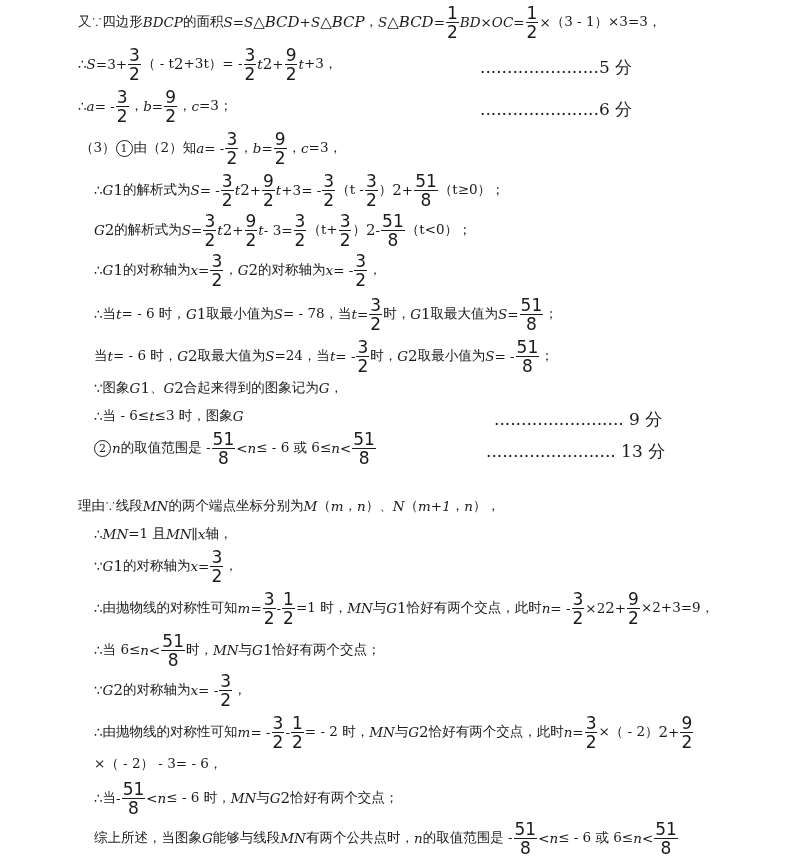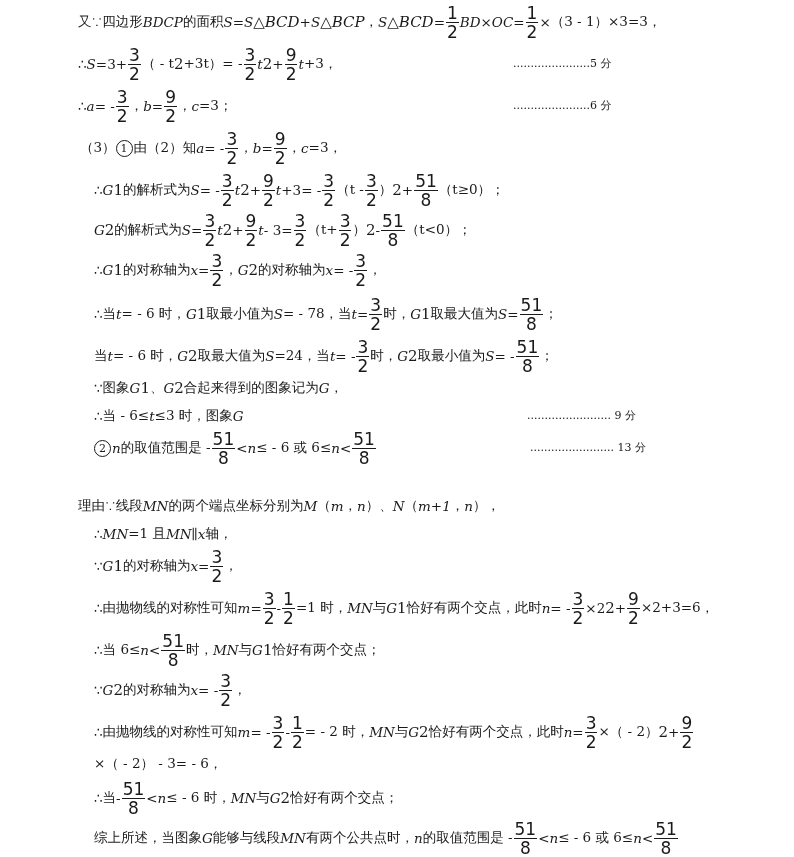--- a/index.html
+++ b/index.html
@@ -5,21 +5,21 @@
   html,body{margin:0;padding:0;background:#ffffff;}
   body{width:794px;height:857px;overflow:hidden;position:relative;
        font-family:"DejaVu Serif","Liberation Serif",serif;color:#1a1a1a;font-size:13.5px;}
   .line{position:absolute;white-space:nowrap;display:flex;align-items:center;height:40px;}
   .frac{display:inline-flex;flex-direction:column;align-items:center;vertical-align:middle;
         font-family:"DejaVu Sans","Liberation Sans",sans-serif;font-size:17px;line-height:18px;margin:0 1px;}
   .frac .num{border-bottom:1.2px solid #1a1a1a;padding:0 1px;}
   .frac .den{padding:0 1px;}
   .it{font-style:italic;}
   sub,sup{font-size:15px;}
-  .score{position:absolute;white-space:nowrap;font-size:11px;margin-left:33px;}
+  .score{position:absolute;white-space:nowrap;font-size:17px;}
   .circ{display:inline-flex;width:15px;height:15px;border:1.2px solid #1a1a1a;border-radius:50%;
         align-items:center;justify-content:center;font-size:11px;margin-right:1px;}
 </style>
 </head>
 <body>
 
 <div class="line" style="left:78px;top:2px;">
   <span>又∵四边形 </span>
     <span class="it">BDCP</span>
     <span> 的面积 </span>
@@ -311,21 +311,21 @@
   <span>&lt;</span>
     <span class="it">n</span>
     <span>≤ - 6 或 6≤</span>
     <span class="it">n</span>
     <span>&lt;</span>
   <span class="frac">
       <span class="num">51</span>
       <span class="den">8</span>
     </span>
 </div>
-<div class="score" style="left:497px;top:440px;">........................ 13 分</div>
+<div class="score" style="left:486px;top:440px;">........................ 13 分</div>
 
 <div class="line" style="left:78px;top:492px;height:28px;text-align:right;">
   <span>理由∵线段 </span>
     <span class="it">MN</span>
     <span> 的两个端点坐标分别为 </span>
     <span class="it">M</span>
     <span>（</span>
     <span class="it">m</span>
     <span>，</span>
     <span class="it">n</span>
@@ -388,21 +388,21 @@
       <span class="num">3</span>
       <span class="den">2</span>
     </span>
   <span>×2</span>
     <sup>2</sup>
     <span>+</span>
   <span class="frac">
       <span class="num">9</span>
       <span class="den">2</span>
     </span>
-  <span>×2+3=6，</span>
+  <span>×2+3=9，</span>
 </div>
 
 <div class="line" style="left:94px;top:630px;">
   <span>∴</span>
     <span>当 6≤</span>
     <span class="it">n</span>
     <span>&lt;</span>
   <span class="frac">
       <span class="num">51</span>
       <span class="den">8</span>

